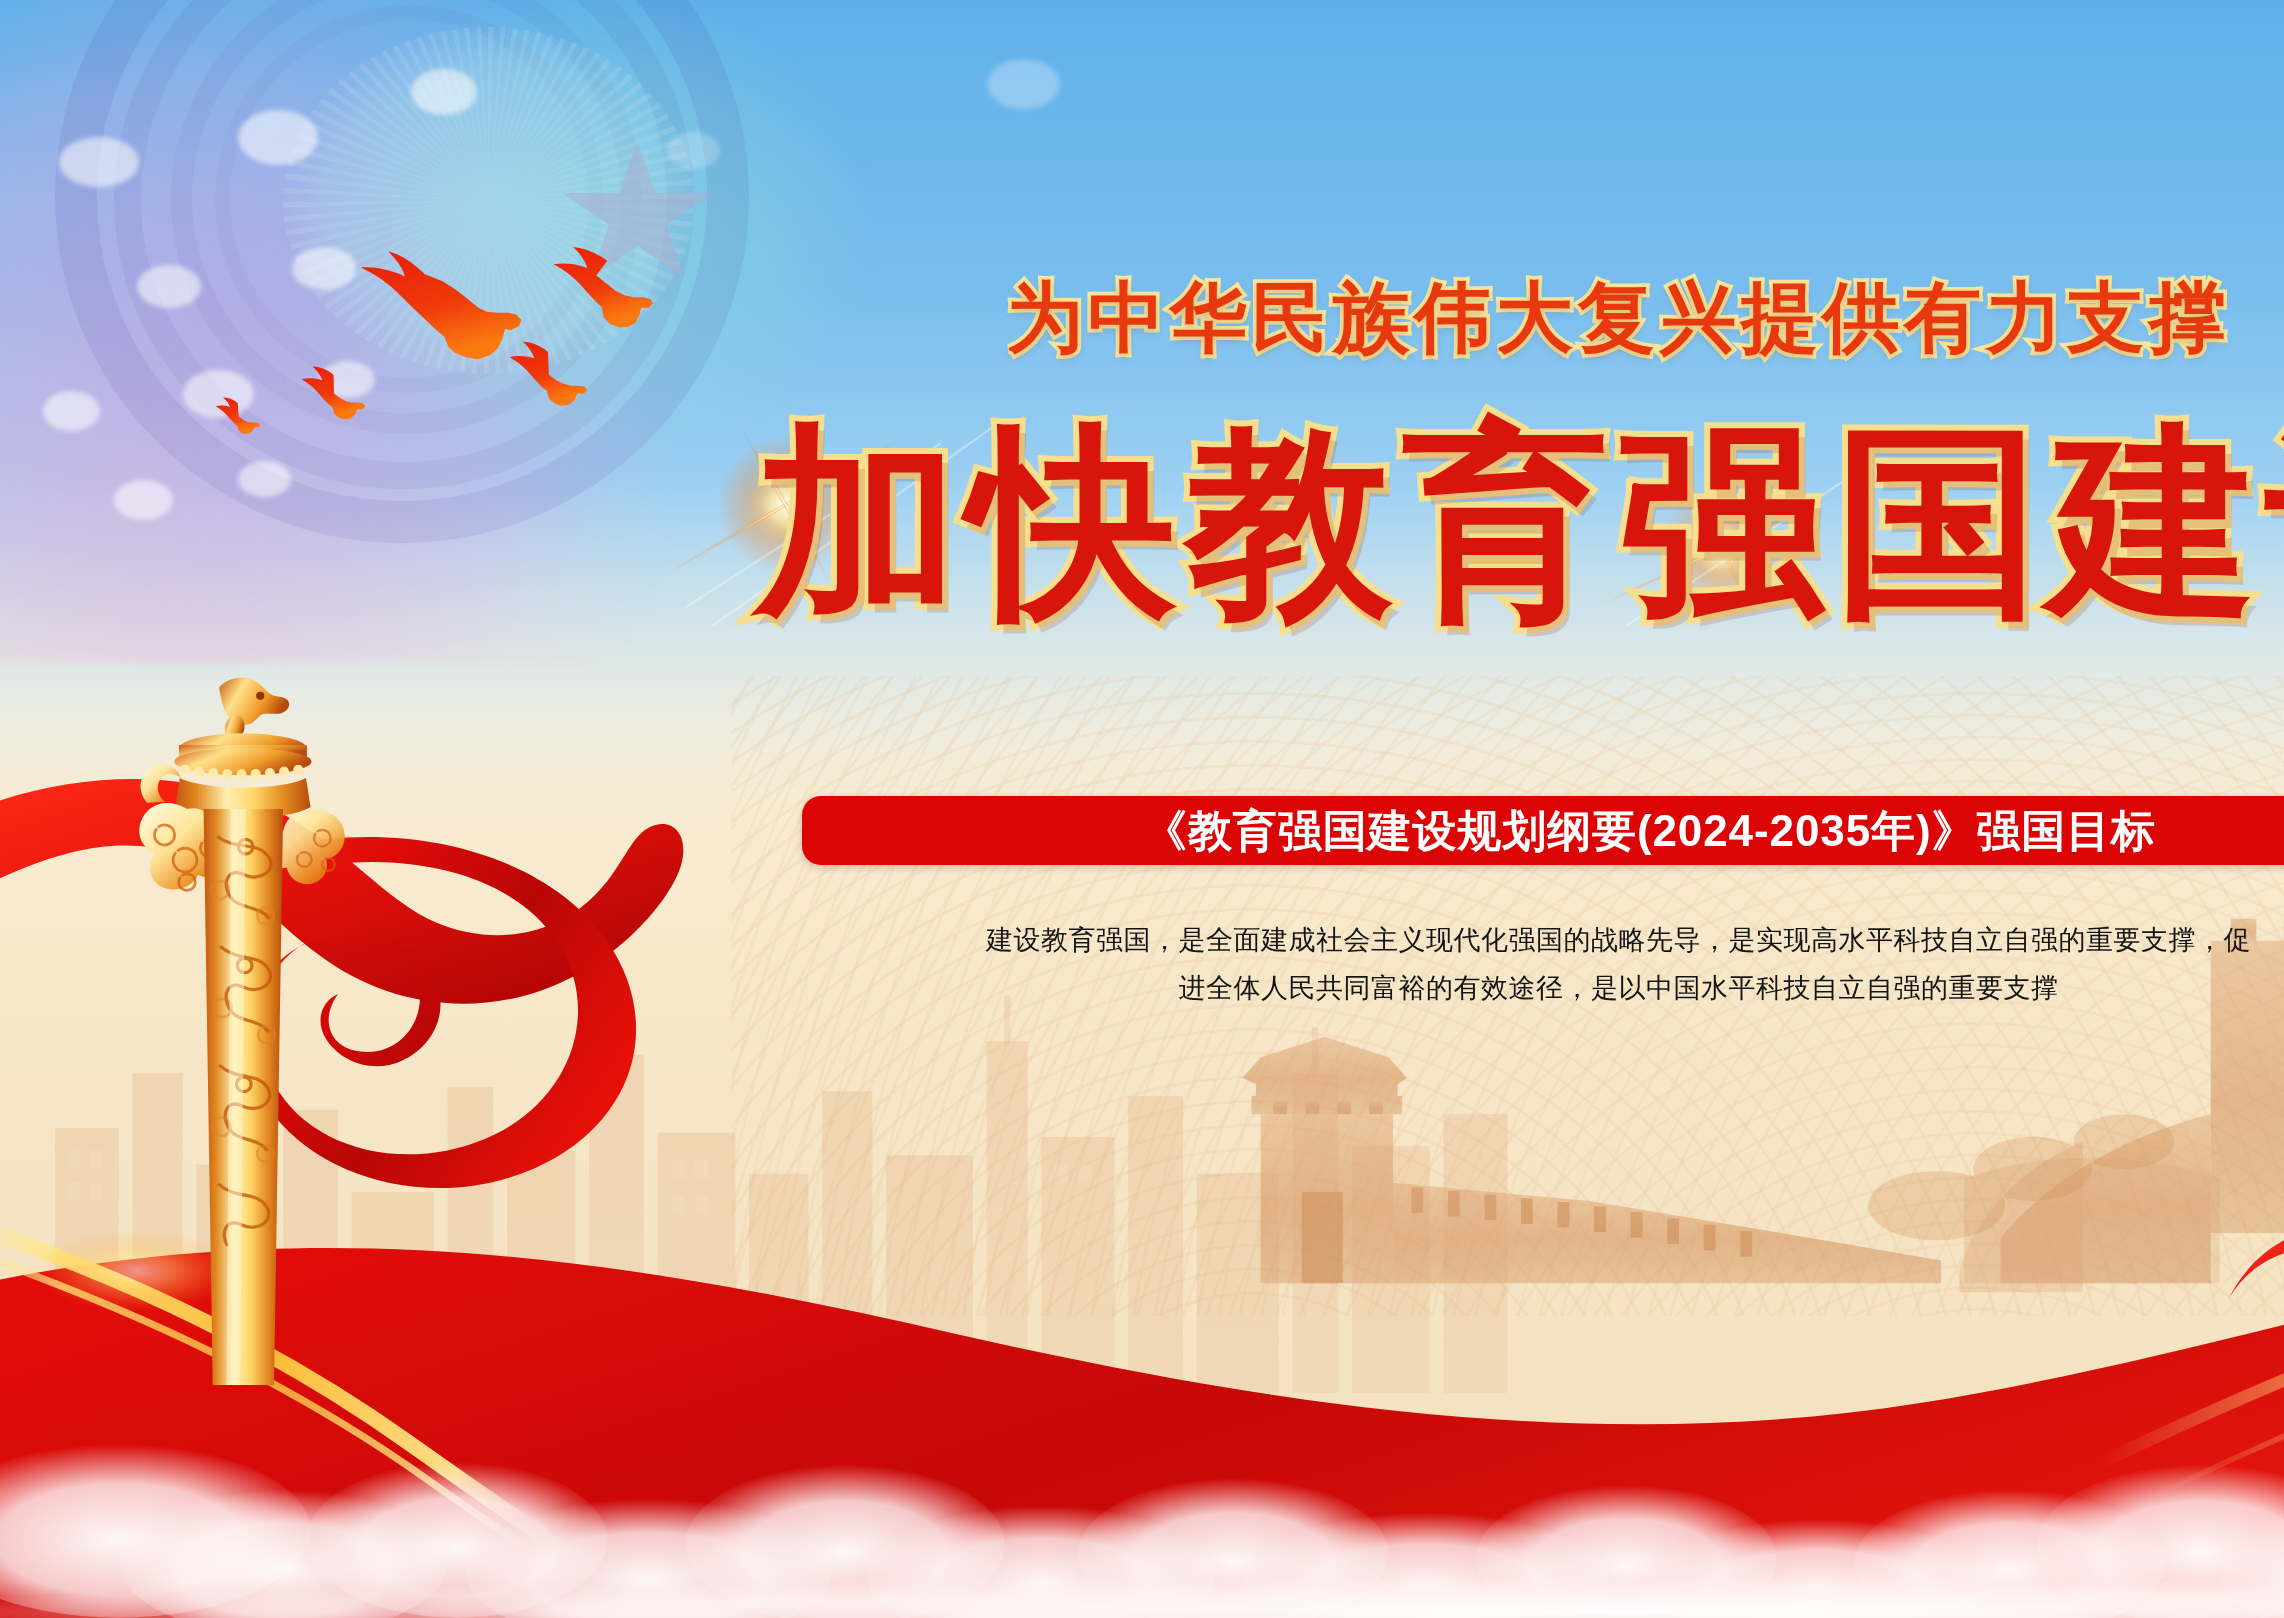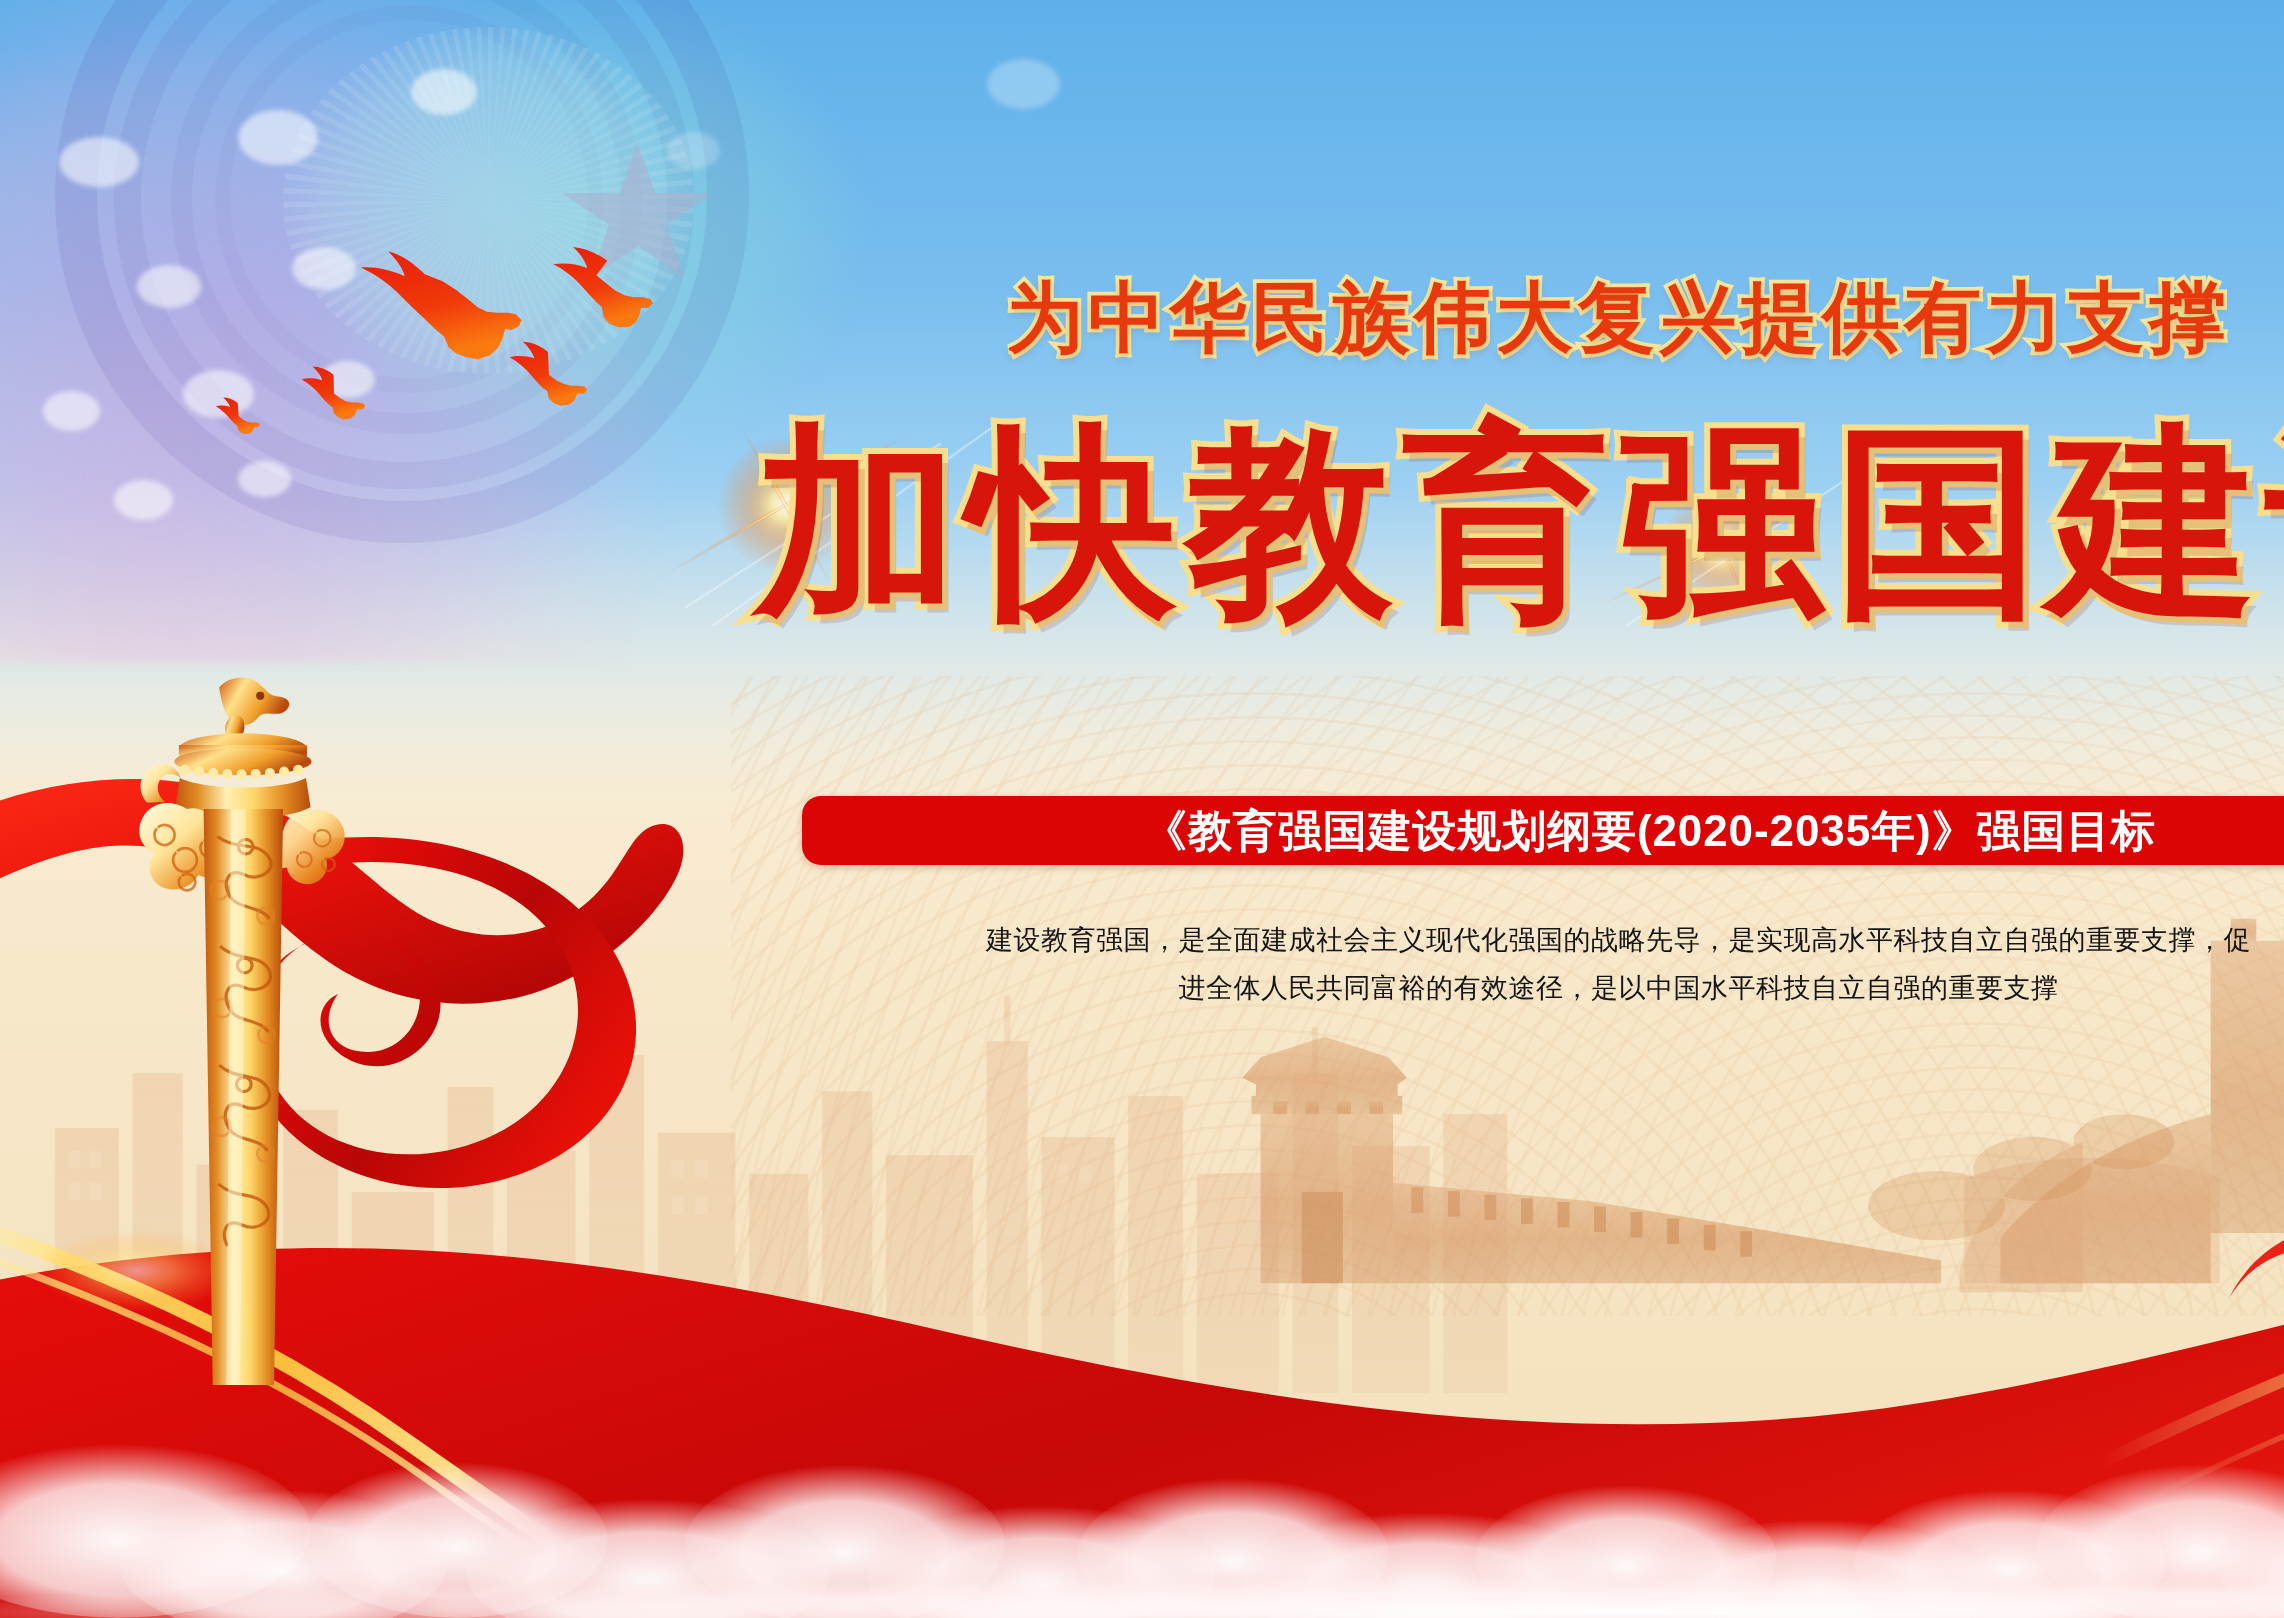--- a/index.html
+++ b/index.html
@@ -585,21 +585,21 @@
       <ellipse cx="6920" cy="400" rx="380" ry="170"></ellipse>
       <rect x="0" y="430" width="7087" height="140"></rect>
     </g>
   </svg>
 
   <div class="headline">为中华民族伟大复兴提供有力支撑</div>
 
   <div class="title">加快教育强国建设</div>
 
   <div class="banner">
-    <span class="banner-text">《教育强国建设规划纲要(2020-2035年)》强国目标</span>
+    <span class="banner-text">《教育强国建设规划纲要(2024-2035年)》强国目标</span>
   </div>
 
   <div class="body-text">
     <span class="ln">建设教育强国，是全面建成社会主义现代化强国的战略先导，是实现高水平科技自立自强的重要支撑，促</span>
     <span class="ln ln2">进全体人民共同富裕的有效途径，是以中国水平科技自立自强的重要支撑</span>
   </div>
 
 </div>
 
 

